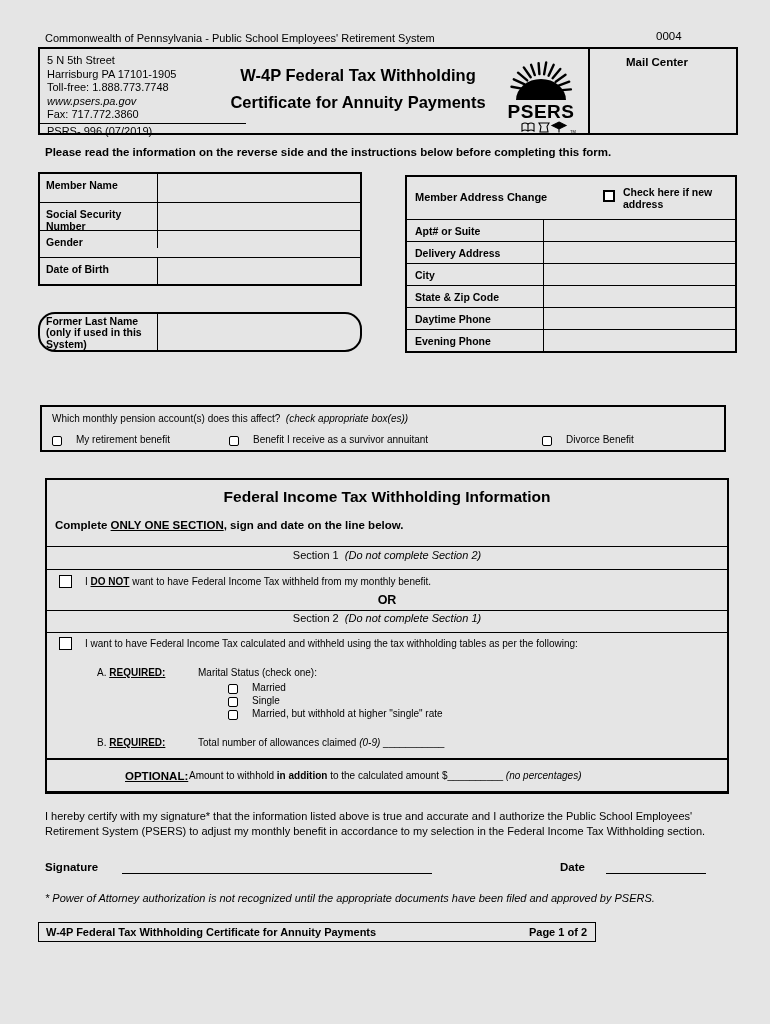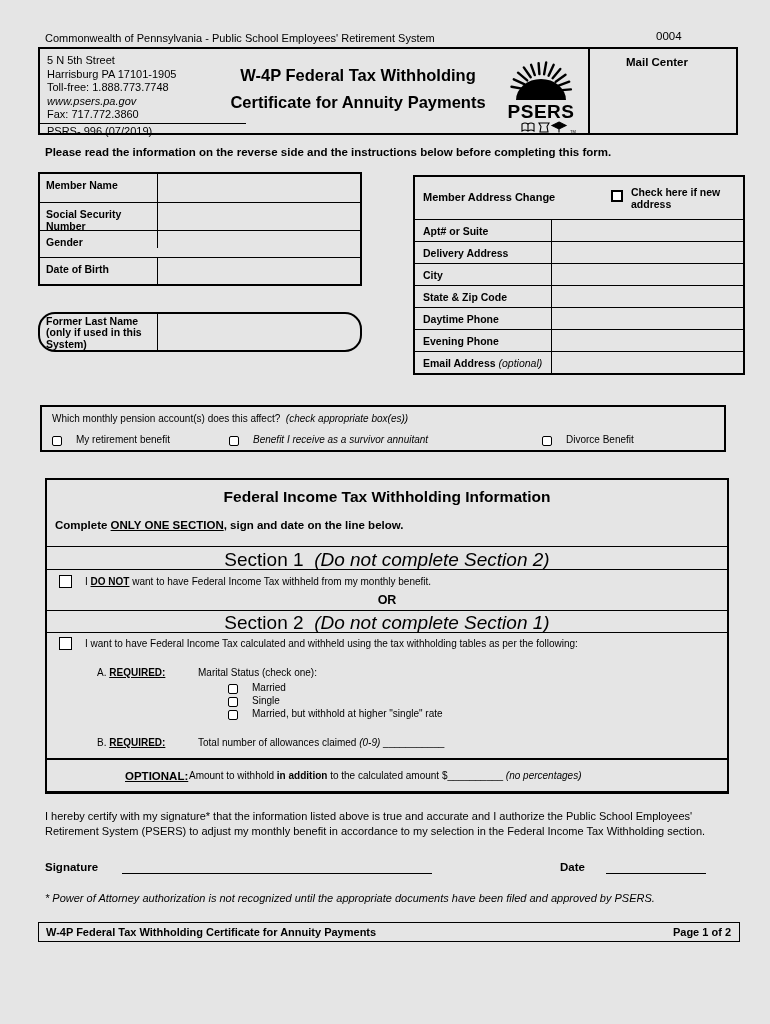--- a/index.html
+++ b/index.html
@@ -28,34 +28,34 @@
   .title-cell .t { font-size:16.5px; font-weight:bold; line-height:27px; white-space:nowrap; }
   .logo-cell { width:92px; padding-top:3px; }
   .mail-cell { width:148px; border-left:2px solid #000; padding:7px 4px 0 36px; font-size:11.5px; font-weight:bold; }
   
   .mtable { left:38px; top:172px; width:324px; }
   .mrow { display:flex; border-top:1.5px solid #000; }
   .mrow:first-child { border-top:none; }
   .mlabel { width:118px; border-right:1.5px solid #000; font-weight:bold; font-size:10.5px; line-height:12px; padding:5px 4px 0 6px; }
   .mvalue { flex:1; }
   
-  .atable { left:405px; top:175px; width:332px;margin-left:8px; }
+  .atable { left:405px; top:175px; width:332px; }
   .ahead { display:flex; height:42px; }
   .ahead-title { width:196px; font-weight:bold; font-size:11px; padding:14px 0 0 8px; }
   .ahead-cb { margin-top:13px; }
   .ahead-lbl { width:100px; font-weight:bold; font-size:10.5px; line-height:12px; padding:9px 0 0 8px; }
   .arow { display:flex; height:22px; border-top:1.5px solid #000; }
   .albl { width:137px; border-right:1.5px solid #000; font-weight:bold; font-size:10.5px; padding:5px 0 0 8px; white-space:nowrap; }
   .aval { flex:1; }
   
   .hr { position:absolute; left:0; width:100%; border-top:1.5px solid #000; }
-  .sec-head { position:absolute; left:0; width:100%; text-align:center; font-size:19px; }
+  .sec-head { position:absolute; left:0; width:100%; text-align:center; font-size:11px; }
   .body-txt { font-size:10px; }
   .small-txt { font-size:11px; }
-  .footer-box { left:38px; top:922px; width:702px; height:20px; border:1.5px solid #000;
+  .footer-box { left:38px; top:922px; width:558px; height:20px; border:1.5px solid #000;
     display:flex; justify-content:space-between; padding:3px 8px 0 7px; font-size:11px; font-weight:bold; }
 </style>
 </head>
 <body>
 
 <div class="page">
 
   <div class="abs small-txt" style="left:45px; top:32px;">Commonwealth of Pennsylvania - Public School Employees' Retirement System</div>
   <div class="abs" style="left:656px; top:30px; font-size:11.5px;">0004</div>
 
@@ -153,34 +153,30 @@
       <div class="aval"></div>
     </div>
     <div class="arow">
       <div class="albl">Daytime Phone</div>
       <div class="aval"></div>
     </div>
     <div class="arow">
       <div class="albl">Evening Phone</div>
       <div class="aval"></div>
     </div>
-    <div class="arow">
-      <div class="albl"><span>Email Address </span><span class="i" style="font-weight:normal;">(optional)</span></div>
-      <div class="aval"></div>
-    </div>
   </div>
 
   <div class="abs box25" style="left:40px; top:405px; width:686px; height:47px;">
     <div class="abs body-txt" style="left:10px; top:6px;">
       <span>Which monthly pension account(s) does this affect?</span>&nbsp; <span class="i">(check appropriate box(es))</span>
     </div>
     <span class="cb abs" style="left:10px; top:29px;"></span>
     <div class="abs body-txt" style="left:34px; top:27px;">My retirement benefit</div>
     <span class="cb abs" style="left:187px; top:29px;"></span>
-    <div class="abs body-txt" style="left:211px; top:27px;font-style:italic;">Benefit I receive as a survivor annuitant</div>
+    <div class="abs body-txt" style="left:211px; top:27px;">Benefit I receive as a survivor annuitant</div>
     <span class="cb abs" style="left:500px; top:29px;"></span>
     <div class="abs body-txt" style="left:524px; top:27px;">Divorce Benefit</div>
   </div>
 
   <div class="abs box25" style="left:45px; top:478px; width:684px; height:316px;">
     <div class="abs b" style="left:0; top:8px; width:100%; text-align:center; font-size:15.5px;">Federal Income Tax Withholding Information</div>
     <div class="abs b" style="left:8px; top:39px; font-size:11.5px;">
       <span>Complete </span><span class="u">ONLY ONE SECTION</span><span>, sign and date on the line below.</span>
     </div>
 

